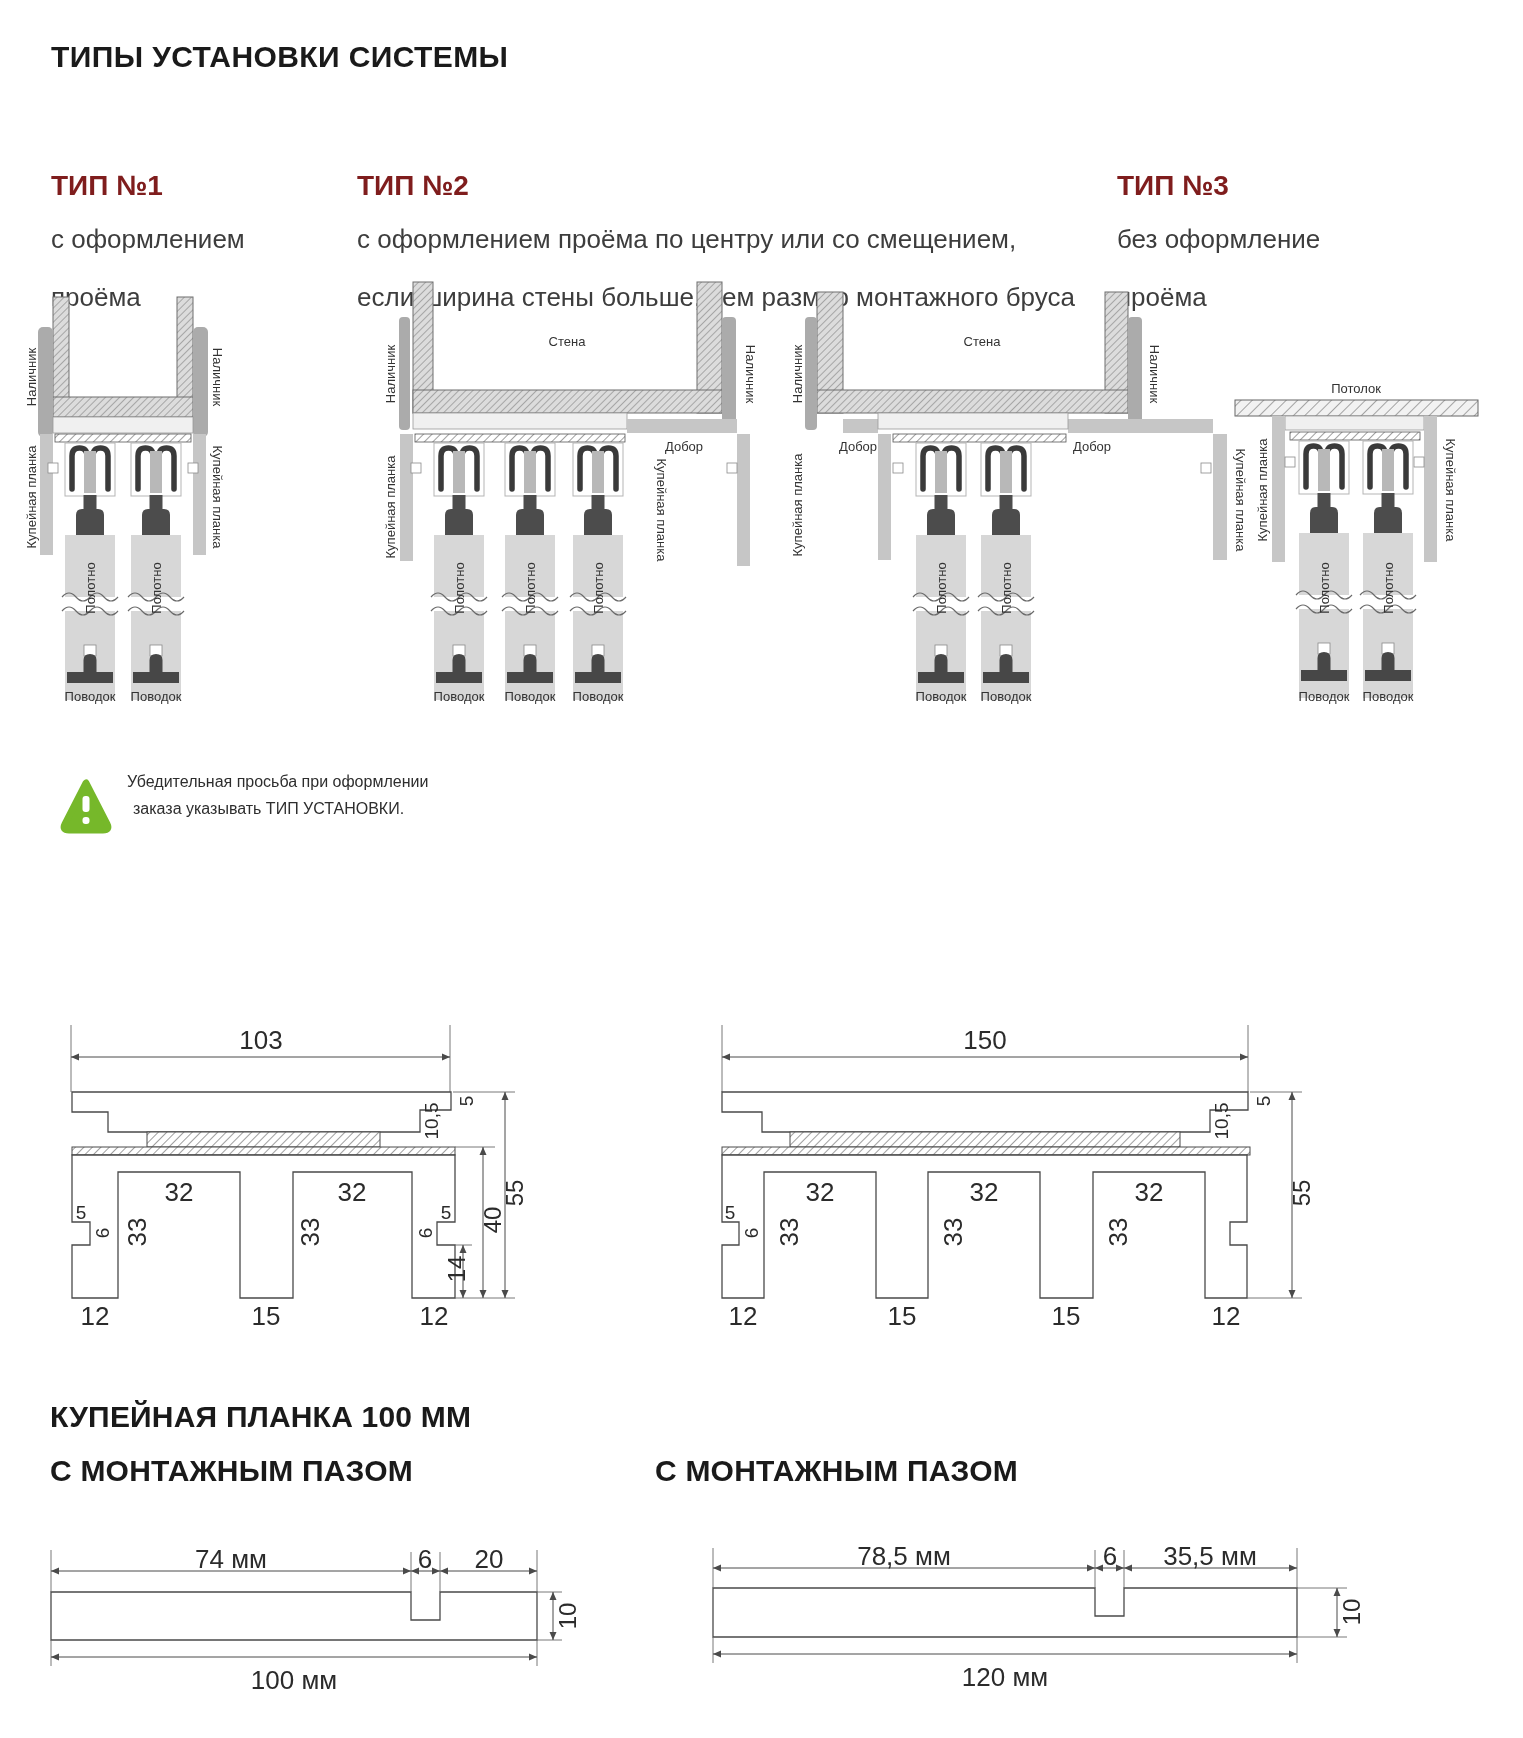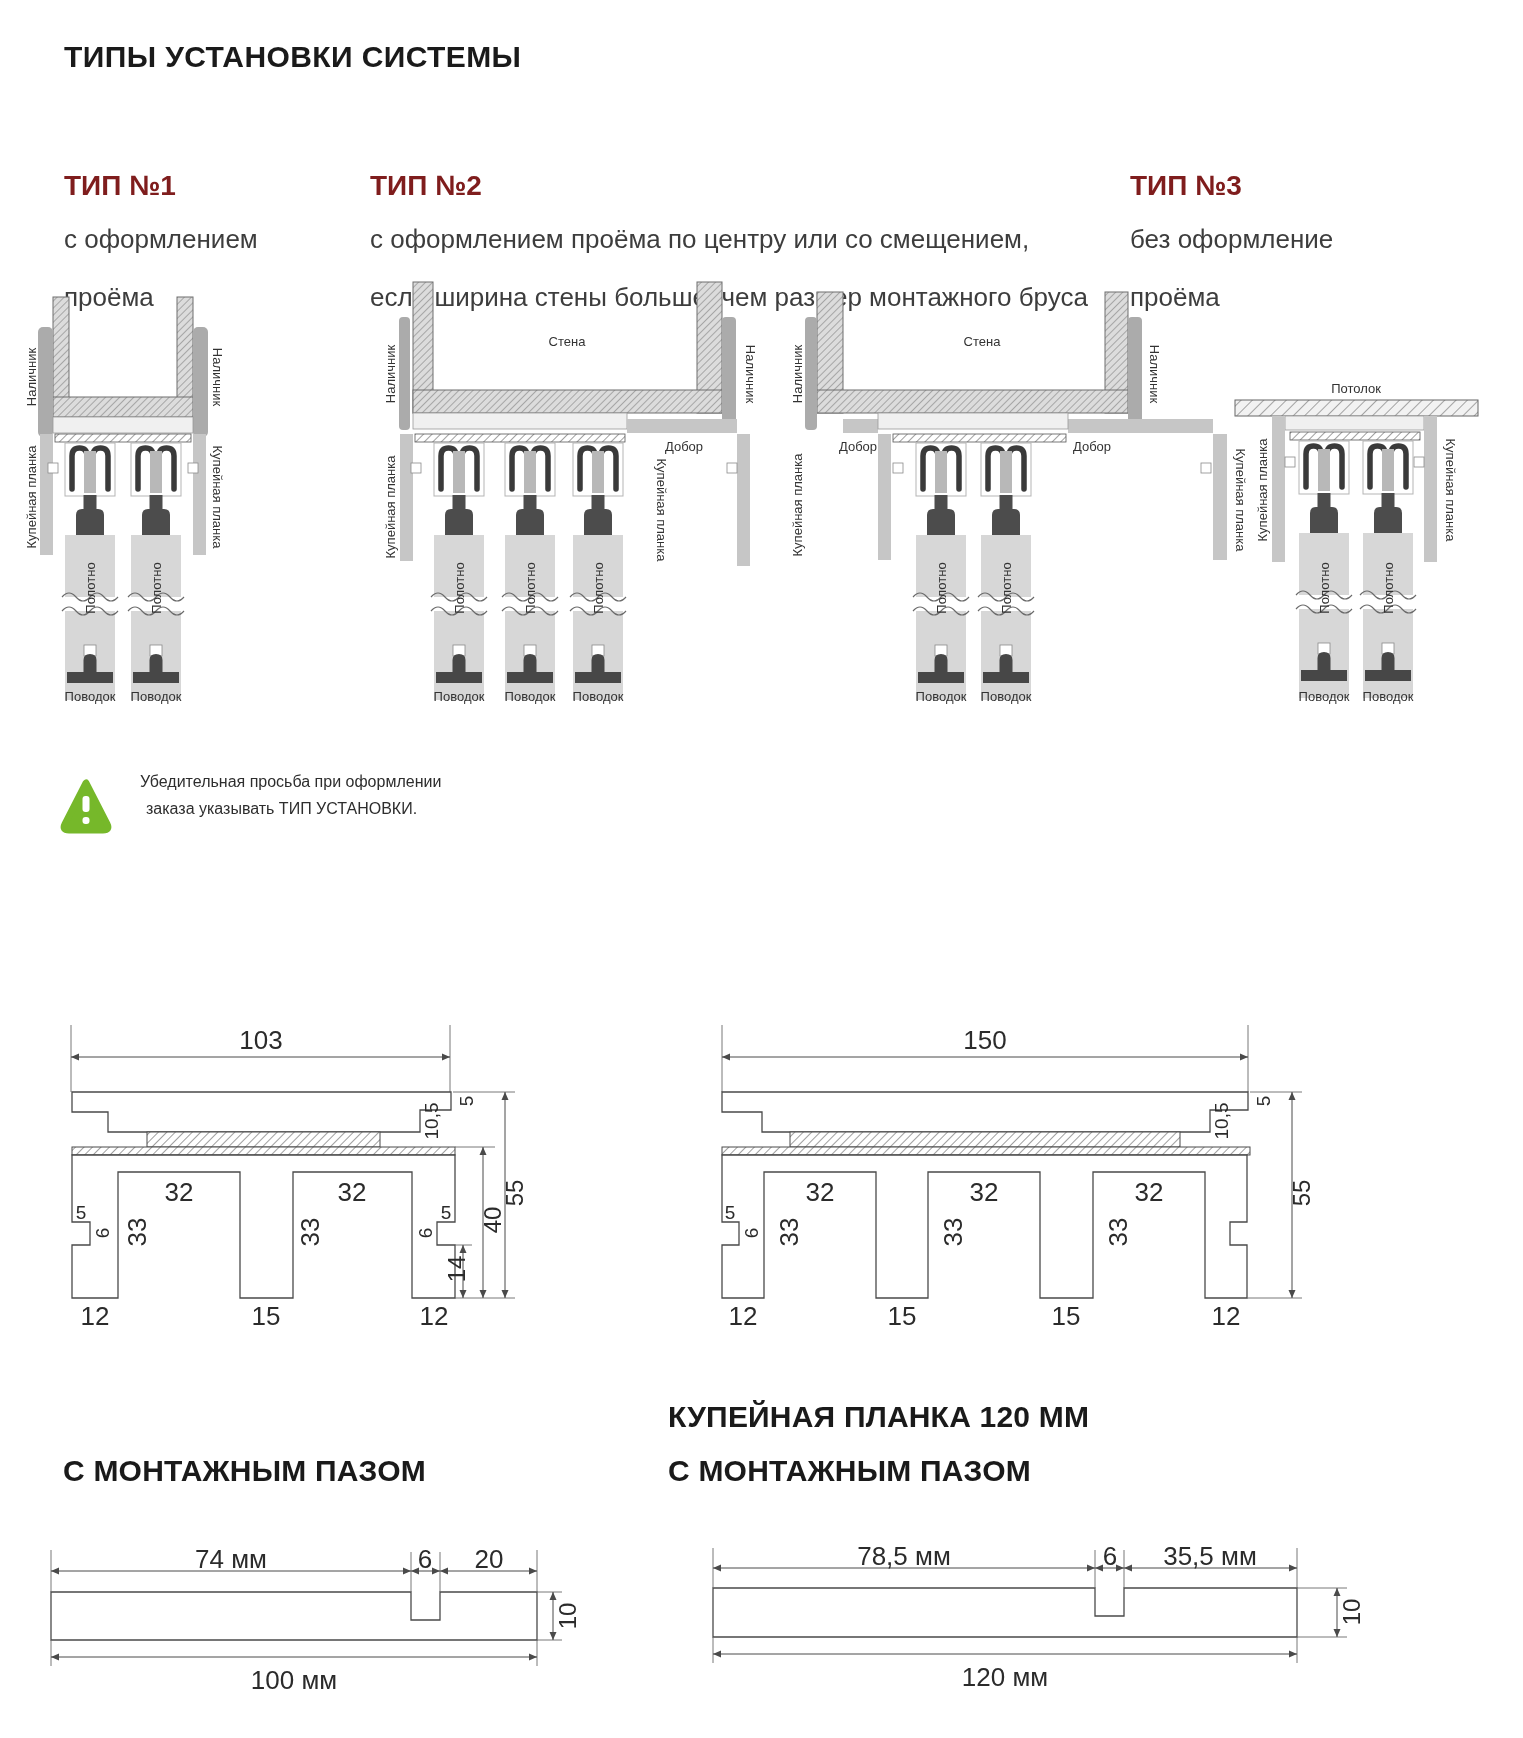--- a/index.html
+++ b/index.html
@@ -1,18 +1,18 @@
 <!DOCTYPE html>
 <html><head>
 <meta charset="utf-8">
 <style>
   html,body{margin:0;padding:0;background:#fff;}
   #page{position:relative;width:1523px;height:1738px;background:#fff;overflow:hidden;
         font-family:"Liberation Sans",sans-serif;color:#1c1c1c;}
-  .abs{position:absolute;margin-left:13px;}
+  .abs{position:absolute;}
   .h1{font-weight:700;font-size:30px;line-height:1;letter-spacing:.4px;color:#1a1a1a;white-space:nowrap;}
   .h2{font-weight:700;font-size:28px;line-height:1;color:#7f1d1d;white-space:nowrap;}
   .desc{font-weight:300;font-size:26px;line-height:1;color:#3d3d3d;white-space:nowrap;}
   .h3{font-weight:700;font-size:30px;line-height:1;letter-spacing:.2px;color:#1a1a1a;white-space:nowrap;}
   .warn-t{font-weight:400;font-size:16px;line-height:1;color:#2e2e2e;white-space:nowrap;}
   svg{position:absolute;left:0;}
   svg text{font-family:"Liberation Sans",sans-serif;fill:#2b2b2b;}
   .t-lab{font-size:13px;fill:#333;text-anchor:middle;dominant-baseline:central;}
   .t-dim{font-size:26px;text-anchor:middle;dominant-baseline:central;}
   .t-sm{font-size:19px;text-anchor:middle;dominant-baseline:central;}
@@ -288,22 +288,22 @@
       <text class="t-dim" transform="rotate(-90 1118 1232)" x="1118" y="1232">33</text>
       <text class="t-sm" x="730" y="1212">5</text>
       <text class="t-sm" transform="rotate(-90 751 1233)" x="751" y="1233">6</text>
       <text class="t-dim" x="743" y="1316">12</text>
       <text class="t-dim" x="902" y="1316">15</text>
       <text class="t-dim" x="1066" y="1316">15</text>
       <text class="t-dim" x="1226" y="1316">12</text>
     </g>
   </svg>
 
+  <div class="abs h3" style="left:50px;top:1402px;">КУПЕЙНАЯ ПЛАНКА 100 ММ</div>
   <div class="abs h3" style="left:50px;top:1456px;">С МОНТАЖНЫМ ПАЗОМ</div>
-  <div class="abs h3" style="left:655px;top:1402px;">КУПЕЙНАЯ ПЛАНКА 120 ММ</div>
   <div class="abs h3" style="left:655px;top:1456px;">С МОНТАЖНЫМ ПАЗОМ</div>
 
   <svg style="top:1545px;" width="1523" height="175" viewBox="0 1545 1523 175">
     <defs>
       <marker id="ar2" markerWidth="9" markerHeight="8" refX="8" refY="4" orient="auto-start-reverse">
         <path d="M0,0.5 L8,4 L0,7.5 Z" fill="#4a4a4a"></path>
       </marker>
     </defs>
 
     <g>

